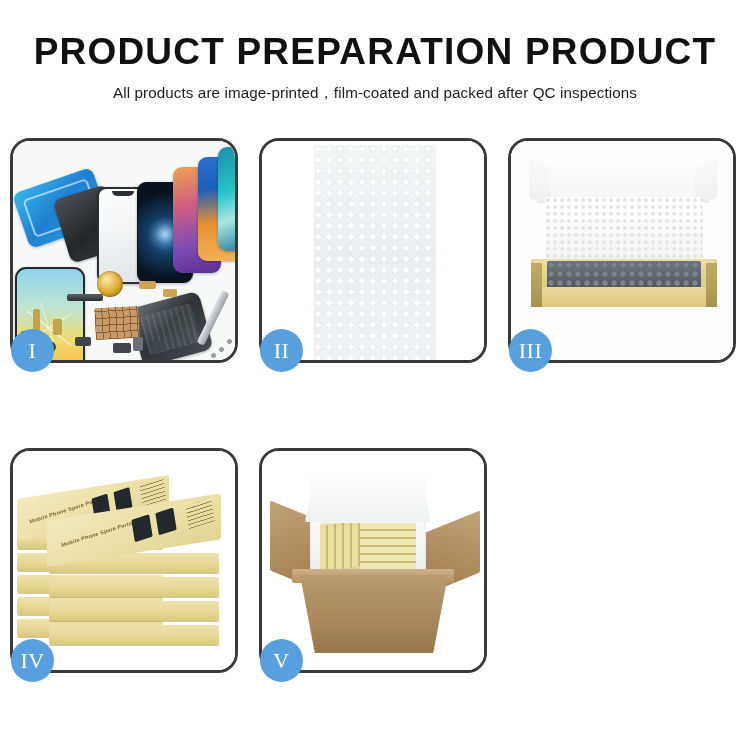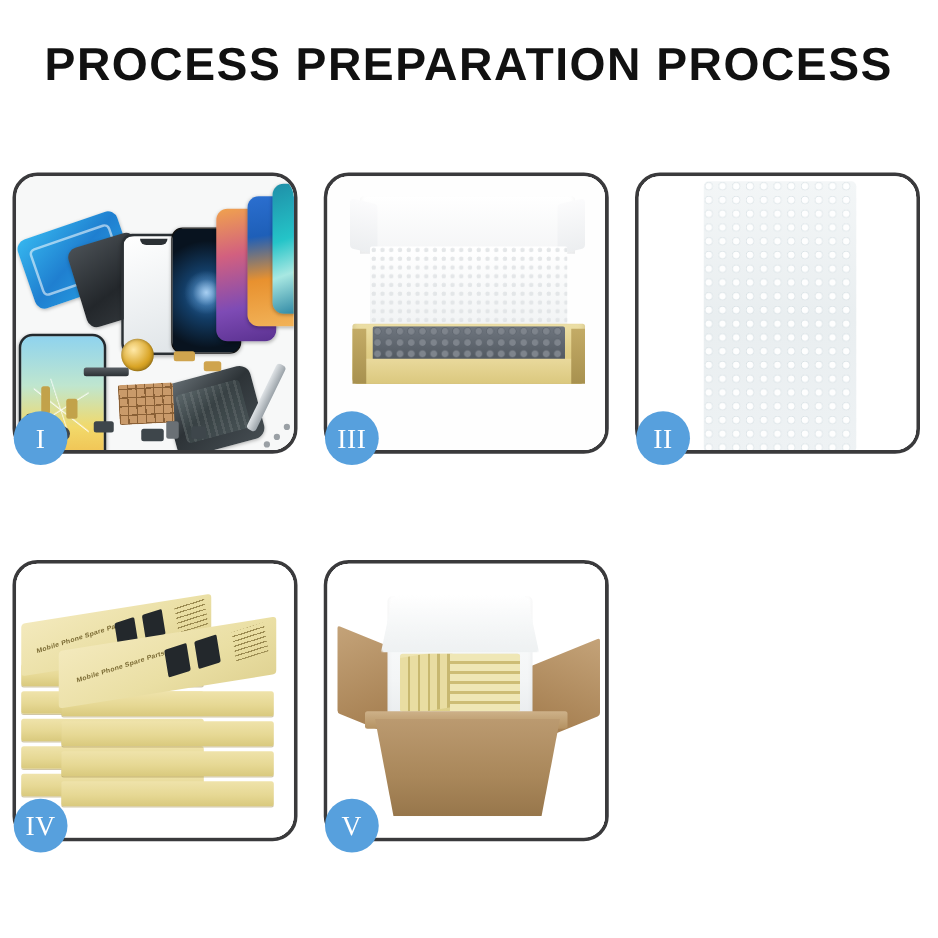--- a/index.html
+++ b/index.html
@@ -444,21 +444,22 @@
     position:absolute; left:150px; top:18px; width:54px; height:34px;
     background: linear-gradient(140deg, rgba(245,248,250,.85), rgba(225,232,236,.4));
     transform: skewY(-20deg);
     border-radius: 3px;
   }
 </style>
 </head>
 <body>
 
 <div class="header">
-  <h1 class="page-title">PROCESS PREPARATION PROCESS</h1>
+  <h1 class="page-title">PRODUCT PREPARATION PRODUCT</h1>
+  <p class="page-subtitle">All products are image-printed，film-coated and packed after QC inspections</p>
 </div>
 
 <div class="grid">
 
   <div class="panel">
     <div class="panel-inner">
       <div class="scene-parts">
         <div class="ph ph-blue-adh"></div>
         <div class="ph ph-dark-back"></div>
         <div class="ph ph-glass"></div>
@@ -485,52 +486,52 @@
         <div class="screw w1"></div>
         <div class="screw w2"></div>
         <div class="screw w3"></div>
       </div>
     </div>
     <div class="badge">I</div>
   </div>
 
   <div class="panel">
     <div class="panel-inner">
-      <div class="scene-box3">
-        <div class="b3-lid-back"></div>
-        <div class="b3-foam"></div>
-        <div class="b3-tray"></div>
-        <div class="b3-bubble"></div>
-        <div class="b3-tray-front"></div>
-        <div class="b3-tray-l"></div>
-        <div class="b3-tray-r"></div>
-      </div>
-    </div>
-    <div class="badge">III</div>
-  </div>
-
-  <div class="panel">
-    <div class="panel-inner">
       <div class="scene-pouch">
         <div class="lcd"></div>
         <div class="lcd-bottom"></div>
         <div class="lcd-flex"></div>
         <div class="lcd-chip"></div>
         <div class="lcd-gold-a"></div>
         <div class="lcd-gold-b"></div>
         <div class="lcd-gold-c"></div>
         <div class="pink-label"></div>
         <div class="pouch"></div>
       </div>
     </div>
     <div class="badge">II</div>
   </div>
 
   <div class="panel">
     <div class="panel-inner">
+      <div class="scene-box3">
+        <div class="b3-lid-back"></div>
+        <div class="b3-foam"></div>
+        <div class="b3-tray"></div>
+        <div class="b3-bubble"></div>
+        <div class="b3-tray-front"></div>
+        <div class="b3-tray-l"></div>
+        <div class="b3-tray-r"></div>
+      </div>
+    </div>
+    <div class="badge">III</div>
+  </div>
+
+  <div class="panel">
+    <div class="panel-inner">
       <div class="scene-stack">
 
         <div class="sbox" style="left:4px; top:168px; width:146px; height:18px;"></div>
         <div class="sbox" style="left:4px; top:146px; width:146px; height:18px;"></div>
         <div class="sbox" style="left:4px; top:124px; width:146px; height:18px;"></div>
         <div class="sbox" style="left:4px; top:102px; width:146px; height:18px;"></div>
         <div class="sbox" style="left:4px; top:80px; width:146px; height:18px;"></div>
 
         <div class="sbox-top" style="left:4px; top:36px; width:152px; height:42px; transform: skewY(-9deg);">
           <div class="sb-label" style="left:12px; top:16px; transform: rotate(-9deg);">Mobile Phone Spare Parts</div>

